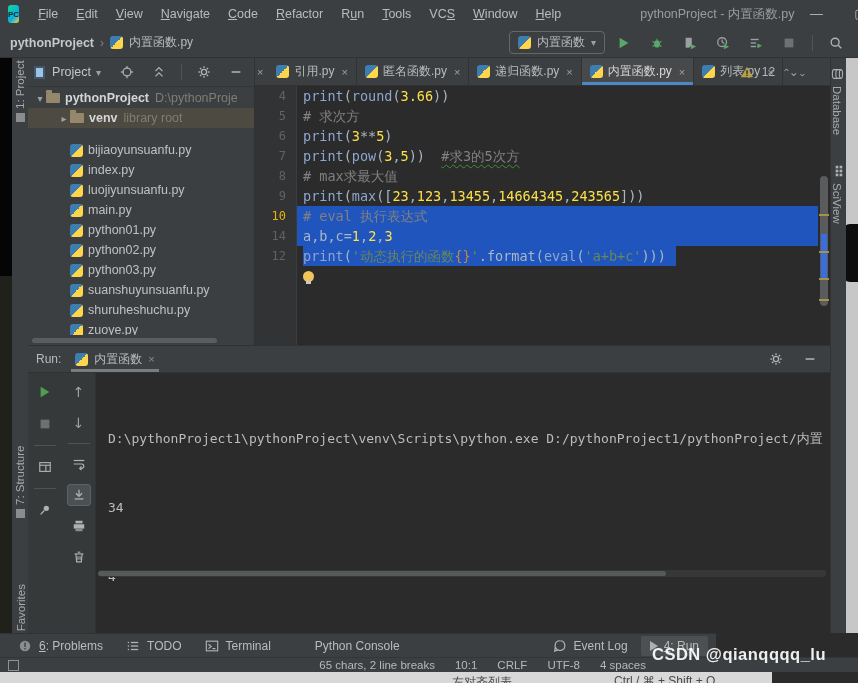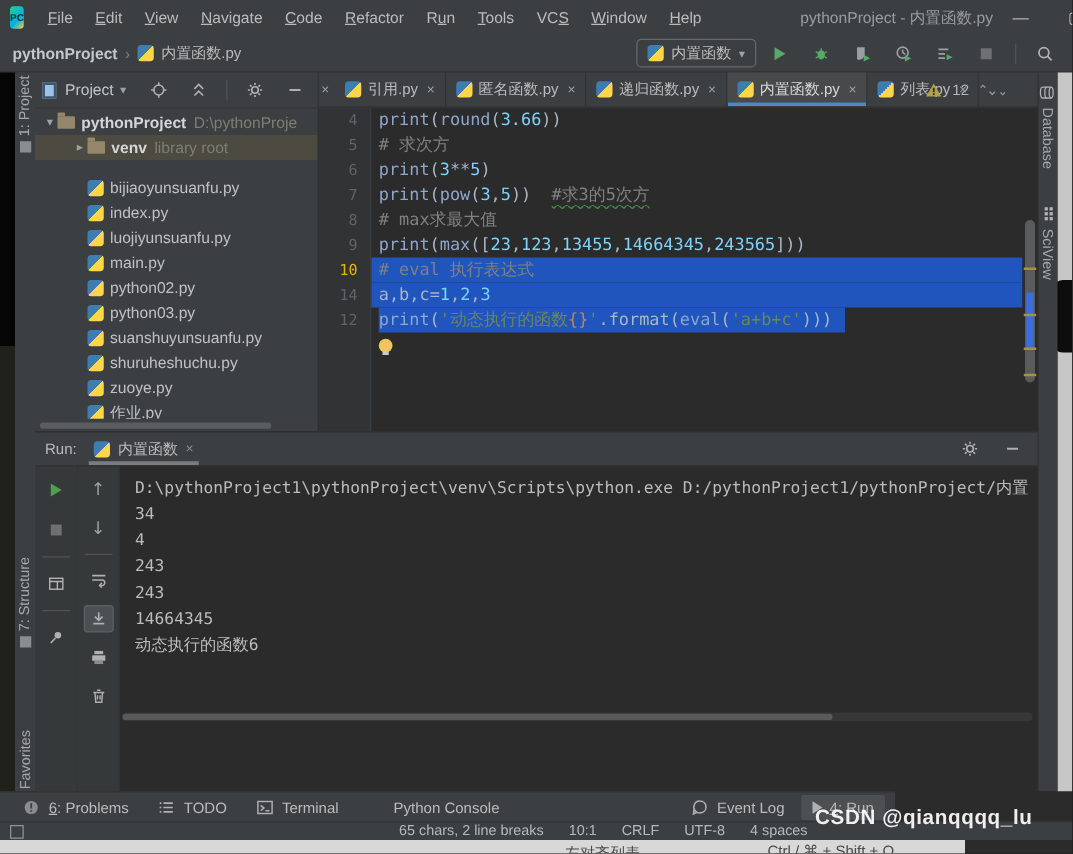--- a/index.html
+++ b/index.html
@@ -80,21 +80,21 @@
   #tab-chevron{margin-left:6px;align-self:center;color:#9da1a3;}
   #gutter{position:absolute;left:0;top:28px;width:42px;bottom:0;background:#313335;border-right:1px solid #3a3d3f;box-sizing:border-box;}
   .gut-no{height:20px;line-height:20px;text-align:right;padding-right:10px;color:#606366;
           font-family:"DejaVu Sans Mono",monospace;font-size:12px;}
   .gut-no.cur{color:#eab308;}
   #code{position:absolute;left:42px;top:28px;right:12px;bottom:0;overflow:hidden;
         font-family:"DejaVu Sans Mono",monospace;font-size:13.5px;}
   .code-line{height:20px;line-height:20px;white-space:pre;padding-left:6px;}
   .code-line.sel-full{background:#2055bd;}
   .sel-inline{background:#2055bd;display:inline-block;padding-right:10px;}
-  .tk-fn{color:#8da6ce;} .tk-num{color:#7dd3fc;} .tk-str{color:#6a8759;}
+  .tk-fn{color:#8da6ce;} .tk-num{color:#fde047;} .tk-str{color:#6a8759;}
   .tk-cmt{color:#808080;} .tk-p{color:#a9b7c6;} .tk-op{color:#a9b7c6;} .tk-fmt{color:#cc8242;}
   .tk-typo{text-decoration:underline wavy #3f8f3f 1px;text-underline-offset:3px;}
   #bulb{position:absolute;left:48px;top:213px;width:11px;height:11px;border-radius:50%;background:#f2c55c;}
   #bulb::after{content:"";position:absolute;left:3px;top:10px;width:5px;height:3px;background:#c9c9c9;}
   #inspections{position:absolute;right:24px;top:6px;display:flex;align-items:center;gap:7px;color:#a7aaac;font-size:12px;}
   #insp-count{color:#b3b6b8;}
   .chev-btn{color:#9da1a3;font-size:10px;}
   #ed-scrollbar{position:absolute;right:0,;right:0;top:28px;width:12px;bottom:0;}
   #ed-thumb{position:absolute;left:2px;top:90px;width:8px;height:130px;background:#595b5d;border-radius:4px;}
   #ed-selmark{position:absolute;left:3px;top:148px;width:6px;height:46px;background:#3b6ddd;}
@@ -109,21 +109,21 @@
   #run-tab::after{content:"";position:absolute;left:0;right:0;bottom:0;height:3px;background:#7a7d7f;}
   #run-header .spacer{flex:1;}
   #run-toolbar-a{position:absolute;left:0;top:27px;width:34px;bottom:0;background:#36393a;display:flex;flex-direction:column;align-items:center;padding-top:8px;gap:10px;box-sizing:border-box;}
   #run-toolbar-b{position:absolute;left:34px;top:27px;width:34px;bottom:0;background:#36393a;border-right:1px solid #323232;display:flex;flex-direction:column;align-items:center;padding-top:8px;gap:9px;box-sizing:border-box;}
   .tool-divider{width:22px;height:1px;background:#505254;}
   .tool-btn{width:24px;height:22px;display:flex;align-items:center;justify-content:center;border-radius:3px;}
   .tool-btn.selected{background:#4b5052;border:1px solid #5d6265;box-sizing:border-box;}
   .arrow-glyph{color:#9da1a3;font-size:14px;font-family:"DejaVu Sans",sans-serif;}
   #console{position:absolute;left:68px;top:27px;right:0;bottom:0;overflow:hidden;
      font-family:"DejaVu Sans Mono",monospace;font-size:13px;color:#bcbcbc;padding:7px 0 0 12px;}
-  .console-line{height:21px;line-height:21px;white-space:pre;}
+  .console-line{height:21px;line-height:21px;white-space:pre;margin-top:48px;}
   #console-hscroll{position:absolute;left:70px;right:4px;bottom:56px;height:7px;background:#353738;border-radius:3px;}
   #console-hthumb{position:absolute;left:0;top:1px;width:78%;height:5px;background:#575a5b;border-radius:3px;}
 
   
   #bottom-toolbar{left:0;top:633px;width:716px;height:24px;background:#3c3f41;border-top:1px solid #323232;
      display:flex;align-items:center;box-sizing:border-box;padding:0 8px;gap:4px;}
   .tw-item{display:flex;align-items:center;gap:6px;padding:0 9px;height:20px;color:#bbbbbb;font-size:12px;border-radius:2px;}
   .tw-item.selected{background:#4d5052;}
   #bottom-toolbar .spacer{flex:1;}
   #statusbar{left:0;top:657px;width:858px;height:15px;background:#3c3f41;border-top:1px solid #333638;
@@ -378,20 +378,25 @@
         </div>
         <div class="tree-row" style="padding-left: 30px;">
           <span class="chev"> </span>
           <span class="py-icon"></span>
           <span class="tree-name">luojiyunsuanfu.py</span>
         </div>
         <div class="tree-row" style="padding-left: 30px;">
           <span class="chev"> </span>
           <span class="py-icon"></span>
           <span class="tree-name">main.py</span>
+        </div>
+        <div class="tree-row" style="padding-left: 30px;">
+          <span class="chev"> </span>
+          <span class="py-icon"></span>
+          <span class="tree-name">python01.py</span>
         </div>
         <div class="tree-row" style="padding-left: 30px;">
           <span class="chev"> </span>
           <span class="py-icon"></span>
           <span class="tree-name">python02.py</span>
         </div>
         <div class="tree-row" style="padding-left: 30px;">
           <span class="chev"> </span>
           <span class="py-icon"></span>
           <span class="tree-name">python03.py</span>

